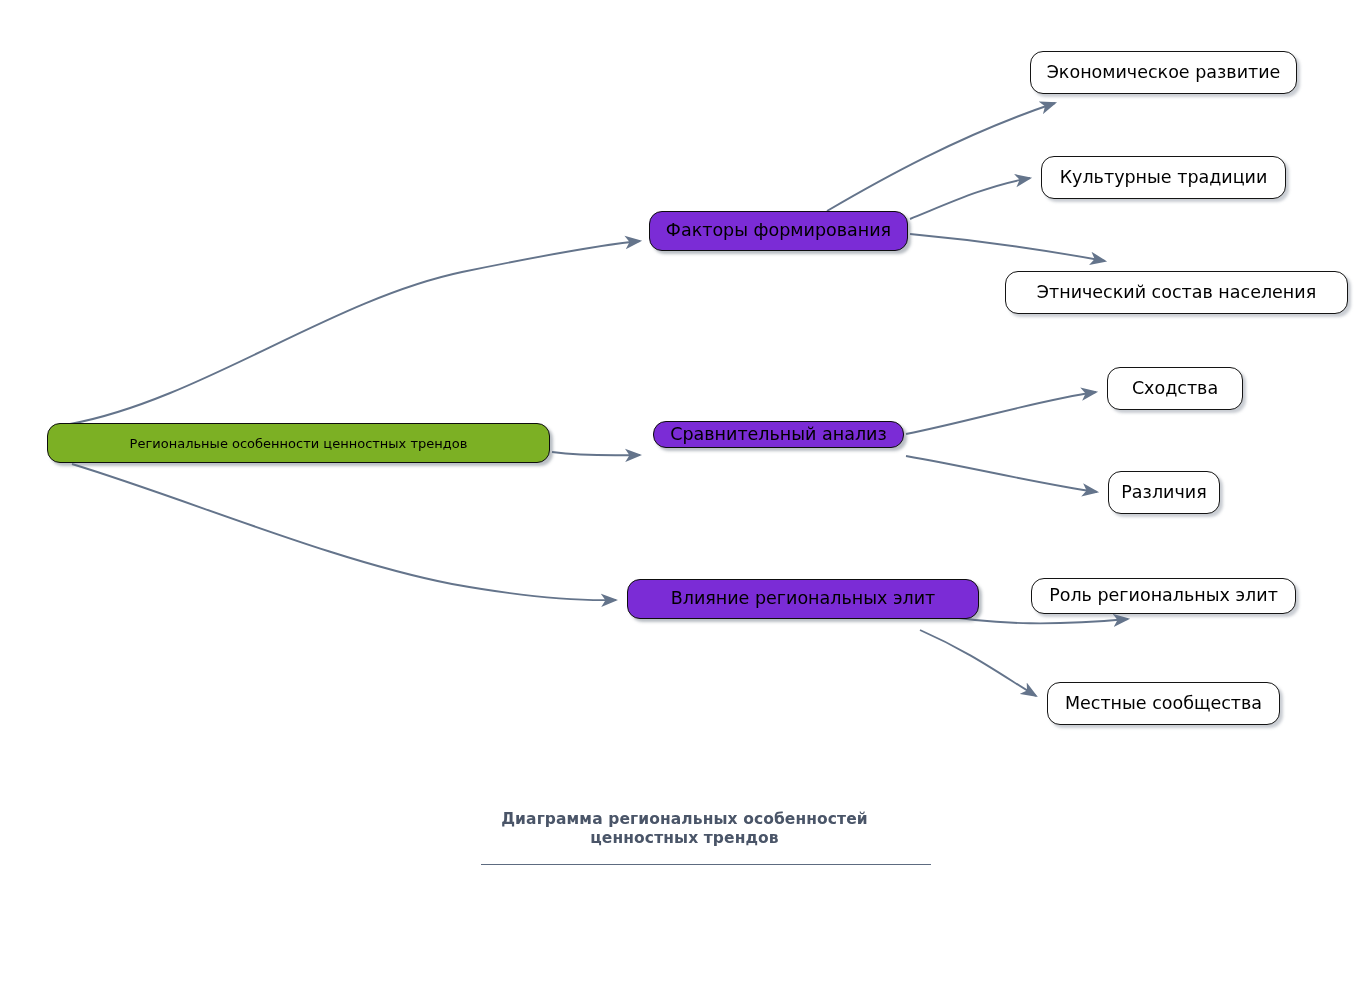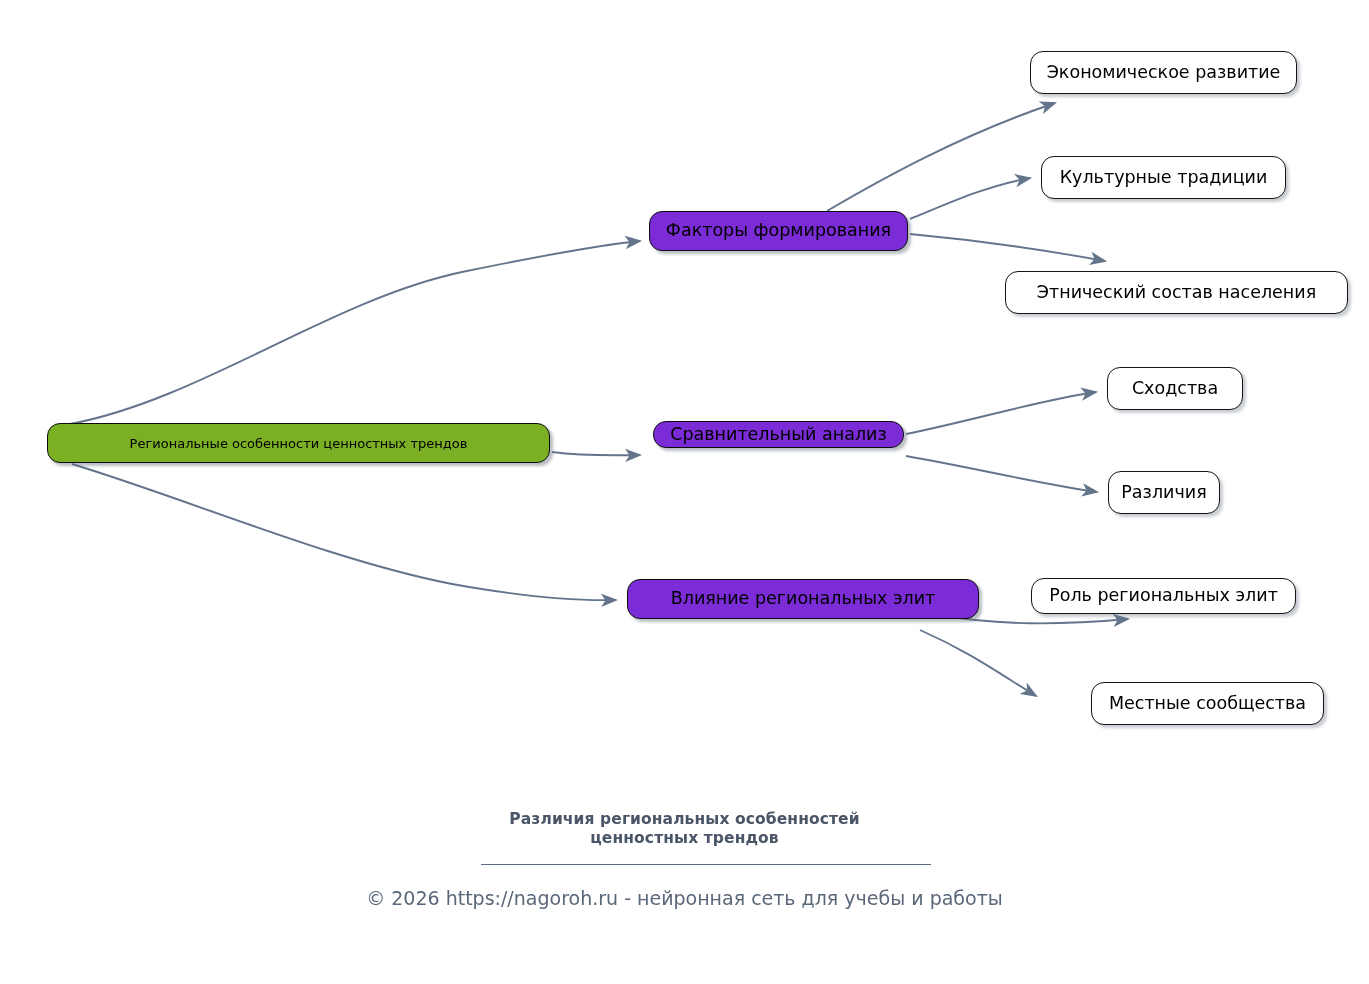--- a/index.html
+++ b/index.html
@@ -126,24 +126,23 @@
   <div class="node node-leaf" style="left: 1030px; top: 51px; width: 267px; height: 43px;">Экономическое развитие</div>
   <div class="node node-leaf" style="left: 1041px; top: 156px; width: 245px; height: 43px;">Культурные традиции</div>
   <div class="node node-leaf" style="left: 1005px; top: 271px; width: 343px; height: 43px;">Этнический состав населения</div>
 
   <div class="node node-branch" style="left: 653px; top: 421px; width: 251px; height: 27px;">Сравнительный анализ</div>
   <div class="node node-leaf" style="left: 1107px; top: 367px; width: 136px; height: 43px;">Сходства</div>
   <div class="node node-leaf" style="left: 1108px; top: 471px; width: 112px; height: 43px;">Различия</div>
 
   <div class="node node-branch" style="left: 627px; top: 579px; width: 352px; height: 40px;">Влияние региональных элит</div>
   <div class="node node-leaf" style="left: 1031px; top: 578px; width: 265px; height: 36px;">Роль региональных элит</div>
-  <div class="node node-leaf" style="left: 1047px; top: 682px; width: 233px; height: 43px; margin-left: 44px;">Местные сообщества</div>
+  <div class="node node-leaf" style="left: 1047px; top: 682px; width: 233px; height: 43px;">Местные сообщества</div>
 
   <div id="caption">
-    <div>Различия региональных особенностей</div>
+    <div>Диаграмма региональных особенностей</div>
     <div>ценностных трендов</div>
   </div>
 
   <div id="caption-divider"></div>
 
-  <div id="footer">© 2026 https://nagoroh.ru - нейронная сеть для учебы и работы</div>
 
 </div>
 
 </body></html>

